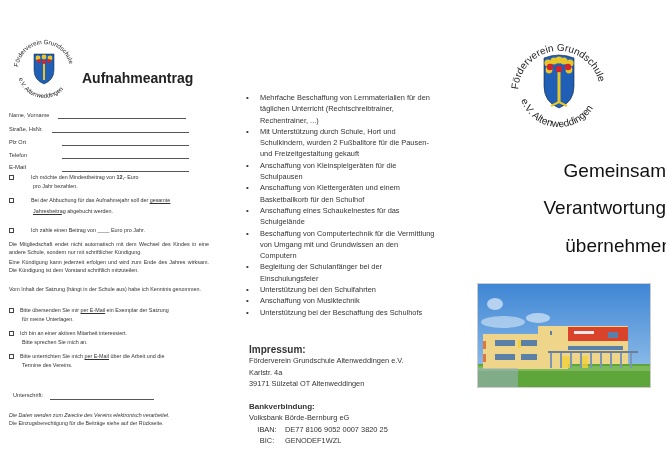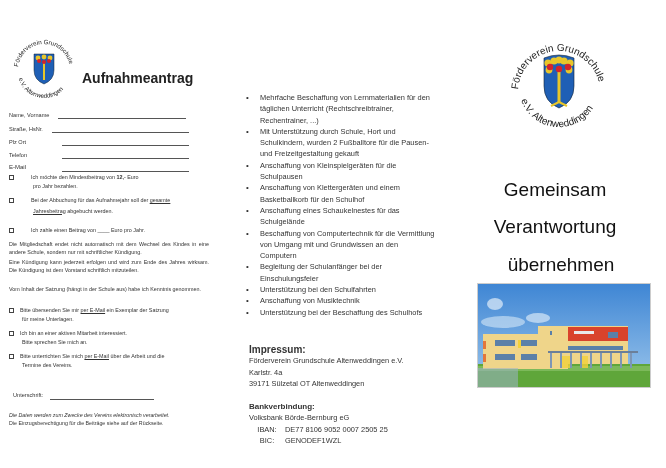--- a/index.html
+++ b/index.html
@@ -33,21 +33,21 @@
   .plist li { position:relative; padding-left:14px; }
   .plist li .bullet { position:absolute; left:0; top:0; font-size:8px; }
   .impressum { position:absolute; left:27px; top:344px; font-size:7.4px; line-height:11.3px; color:#333; }
   .impressum .h { font-weight:bold; font-size:10px; }
   .bank { position:absolute; left:27px; top:401px; font-size:7.4px; line-height:11.3px; color:#333; }
   .bank .h { font-weight:bold; font-size:8px; }
   .kv span.k { display:inline-block; width:36px;text-align:center; }
 
   
   .logo-big { position:absolute; left:60px; top:30px; width:110px; height:100px; }
-  .slogan { position:absolute; left:0; width:222px; font-size:19px; color:#111; text-align:center;margin-top:19px; }
+  .slogan { position:absolute; left:0; width:222px; font-size:19px; color:#111; text-align:right; }
   .photo { position:absolute; left:33px; top:283px; width:172px; height:103px; border:1px solid #ccc; overflow:hidden; }
 </style>
 </head>
 <body>
 
 <div class="panel" id="p1">
   <svg class="logo-small" viewBox="0 0 70 62">
     <defs>
         <path id="arc1" d="M10,34 A25,25 0 1,1 62,34"></path>
         <path id="arc2" d="M10,36 A25,25 0 0,0 62,36"></path>
@@ -134,21 +134,21 @@
   </ul>
   <div class="impressum">
     <div class="h">Impressum:</div>
     <div>Förderverein Grundschule Altenweddingen e.V.</div>
     <div>Karlstr. 4a</div>
     <div>39171 Sülzetal OT Altenweddingen</div>
   </div>
   <div class="bank">
     <div class="h">Bankverbindung:</div>
     <div>Volksbank Börde-Bernburg eG</div>
-    <div class="kv"><span class="k">IBAN:</span><span>DE77 8106 9052 0007 2505 25</span></div>
+    <div class="kv"><span class="k">IBAN:</span><span>DE77 8106 9052 0007 3820 25</span></div>
     <div class="kv"><span class="k">BIC:</span><span>GENODEF1WZL</span></div>
   </div>
 </div>
 
 <div class="panel" id="p3">
   <svg class="logo-big" viewBox="0 0 110 100">
     <defs>
         <path id="arcT" d="M14,62 A41,41 0 1,1 96,62"></path>
         <path id="arcB" d="M16,66 A40,40 0 0,0 94,66"></path>
       </defs>

